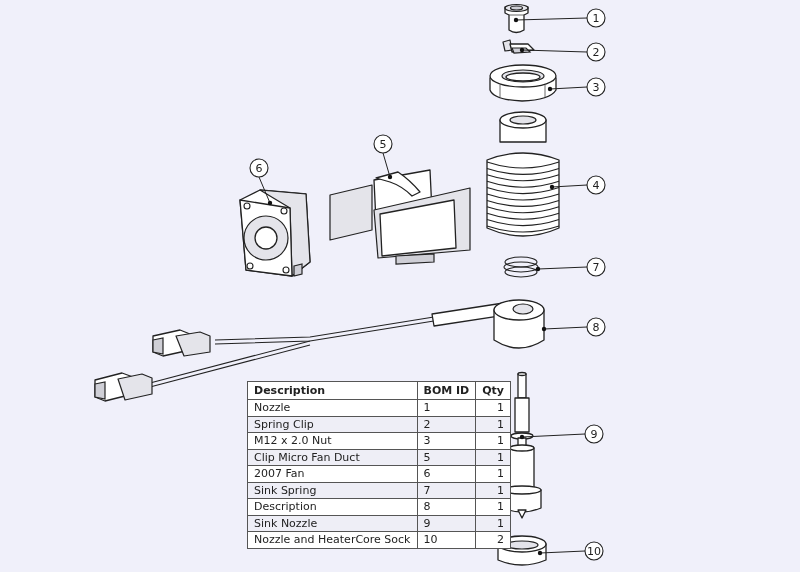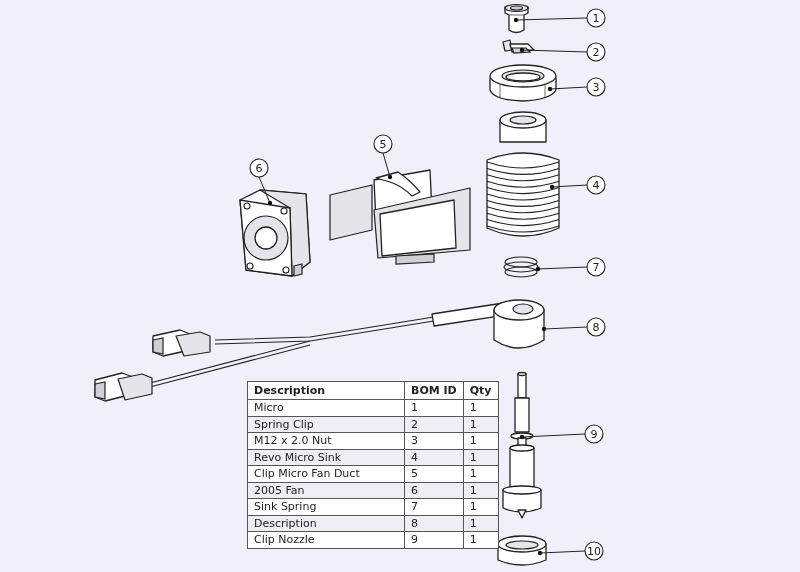--- a/index.html
+++ b/index.html
@@ -32,21 +32,21 @@
     border: 1px solid #555;
     padding: 0 6px;
     height: 15.5px;
     text-align: left;
     white-space: nowrap;
     line-height: 15px;
   }
   #bom-table th { font-weight: bold; background: #fff; height: 17px; }
   #bom-table th:nth-child(1), #bom-table td:nth-child(1) { width: 144px; }
   #bom-table th:nth-child(2), #bom-table td:nth-child(2) { width: 36px; }
-  #bom-table th:nth-child(3), #bom-table td:nth-child(3) { width: 18px; }
+  #bom-table th:nth-child(3), #bom-table td:nth-child(3) { width: 18px; text-align: right; }
   #bom-table tbody tr:nth-child(even) td { background: #eeeef6; }
   #bom-table tbody tr:nth-child(odd) td { background: #ffffff; }
 </style>
 </head>
 <body>
 
 <svg id="diagram" viewBox="0 0 800 572" xmlns="http://www.w3.org/2000/svg">
 
   <g>
     <path class="part" d="M505,7 L528,7 L528,13 L524,15 L524,30 Q516,35 509,30 L509,15 L505,13 Z"></path>
@@ -223,58 +223,58 @@
 <table id="bom-table">
   <thead>
     <tr>
       <th>Description</th>
       <th>BOM ID</th>
       <th>Qty</th>
     </tr>
   </thead>
   <tbody id="bom-body">
       <tr>
-        <td>Micro</td>
+        <td>Nozzle</td>
         <td>1</td>
         <td>1</td>
       </tr>
       <tr>
         <td>Spring Clip</td>
         <td>2</td>
         <td>1</td>
       </tr>
       <tr>
         <td>M12 x 2.0 Nut</td>
         <td>3</td>
         <td>1</td>
       </tr>
       <tr>
-        <td>Revo Micro Sink</td>
-        <td>4</td>
-        <td>1</td>
-      </tr>
-      <tr>
         <td>Clip Micro Fan Duct</td>
         <td>5</td>
         <td>1</td>
       </tr>
       <tr>
-        <td>2005 Fan</td>
+        <td>2007 Fan</td>
         <td>6</td>
         <td>1</td>
       </tr>
       <tr>
         <td>Sink Spring</td>
         <td>7</td>
         <td>1</td>
       </tr>
       <tr>
         <td>Description</td>
         <td>8</td>
         <td>1</td>
       </tr>
       <tr>
-        <td>Clip Nozzle</td>
+        <td>Sink Nozzle</td>
         <td>9</td>
         <td>1</td>
+      </tr>
+      <tr>
+        <td>Nozzle and HeaterCore Sock</td>
+        <td>10</td>
+        <td>2</td>
       </tr>
     </tbody>
 </table>
 
 </body></html>

